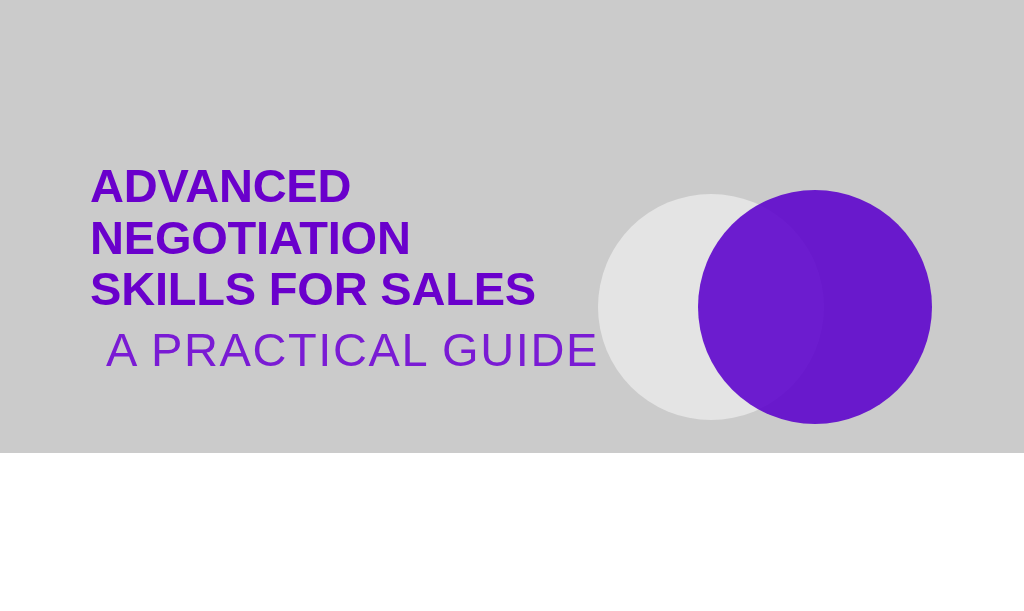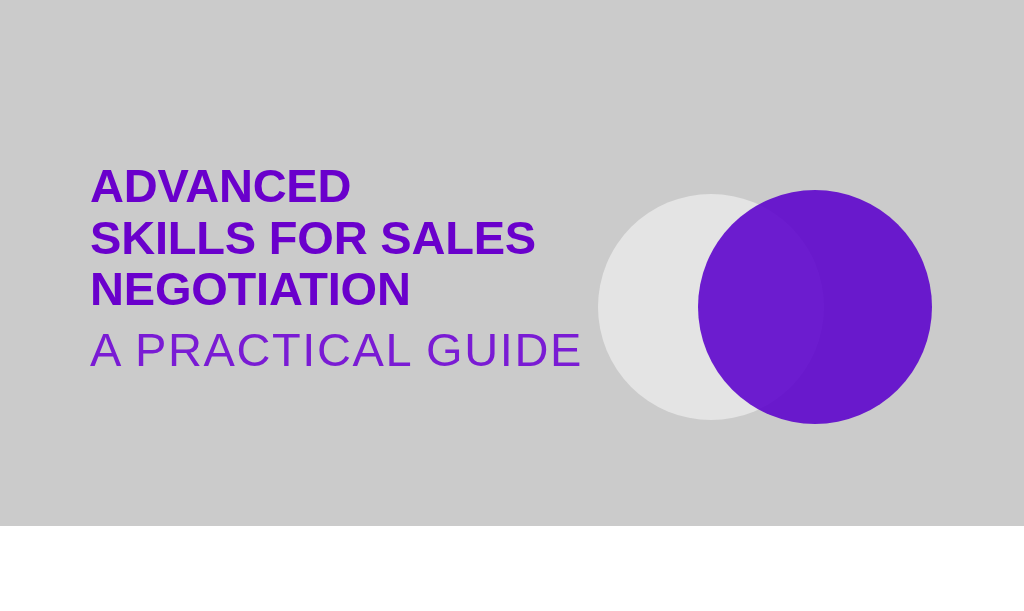--- a/index.html
+++ b/index.html
@@ -10,21 +10,21 @@
   body {
     width: 1024px;
     height: 611px;
     overflow: hidden;
     font-family: "Liberation Sans", sans-serif;
   }
 
   #slide {
     position: relative;
     width: 1024px;
-    height: 526px;
+    height: 453px;
     background: #cbcbcb;
     overflow: hidden;
     text-decoration: underline;
   }
 
   
   #text-block {
     position: absolute;
     left: 90px;
     top: 160px;
@@ -41,21 +41,21 @@
     letter-spacing: -0.2px;
     color: #6a00cc;
     text-transform: uppercase;
     white-space: nowrap;
   }
   #title .tline {
     display: block;
   }
 
   #subtitle {
-    margin: 0;
+    margin: 16px;
     padding: 0;
     margin-top: 9px;
     font-family: "Liberation Sans", sans-serif;
     font-weight: 300;
     font-size: 47px;
     line-height: 52px;
     letter-spacing: 1.6px;
     color: #7a1bd4;
     text-transform: uppercase;
     white-space: nowrap;
@@ -78,22 +78,22 @@
 </style>
 </head>
 <body>
 
 <div id="slide">
 
   <div id="text-block">
 
     <h1 id="title">
       <span class="tline">Advanced</span>
+      <span class="tline">Negotiation</span>
       <span class="tline">Skills for Sales</span>
-      <span class="tline">Negotiation</span>
     </h1>
 
     <p id="subtitle">A Practical Guide</p>
 
   </div>
 
   <div id="venn">
     <svg viewBox="0 0 356 258" xmlns="http://www.w3.org/2000/svg" aria-hidden="true">
       <circle cx="121" cy="129" r="113" fill="#e4e4e4"></circle>
       <circle cx="225" cy="129" r="117" fill="#5b00cc" fill-opacity="0.88"></circle>

